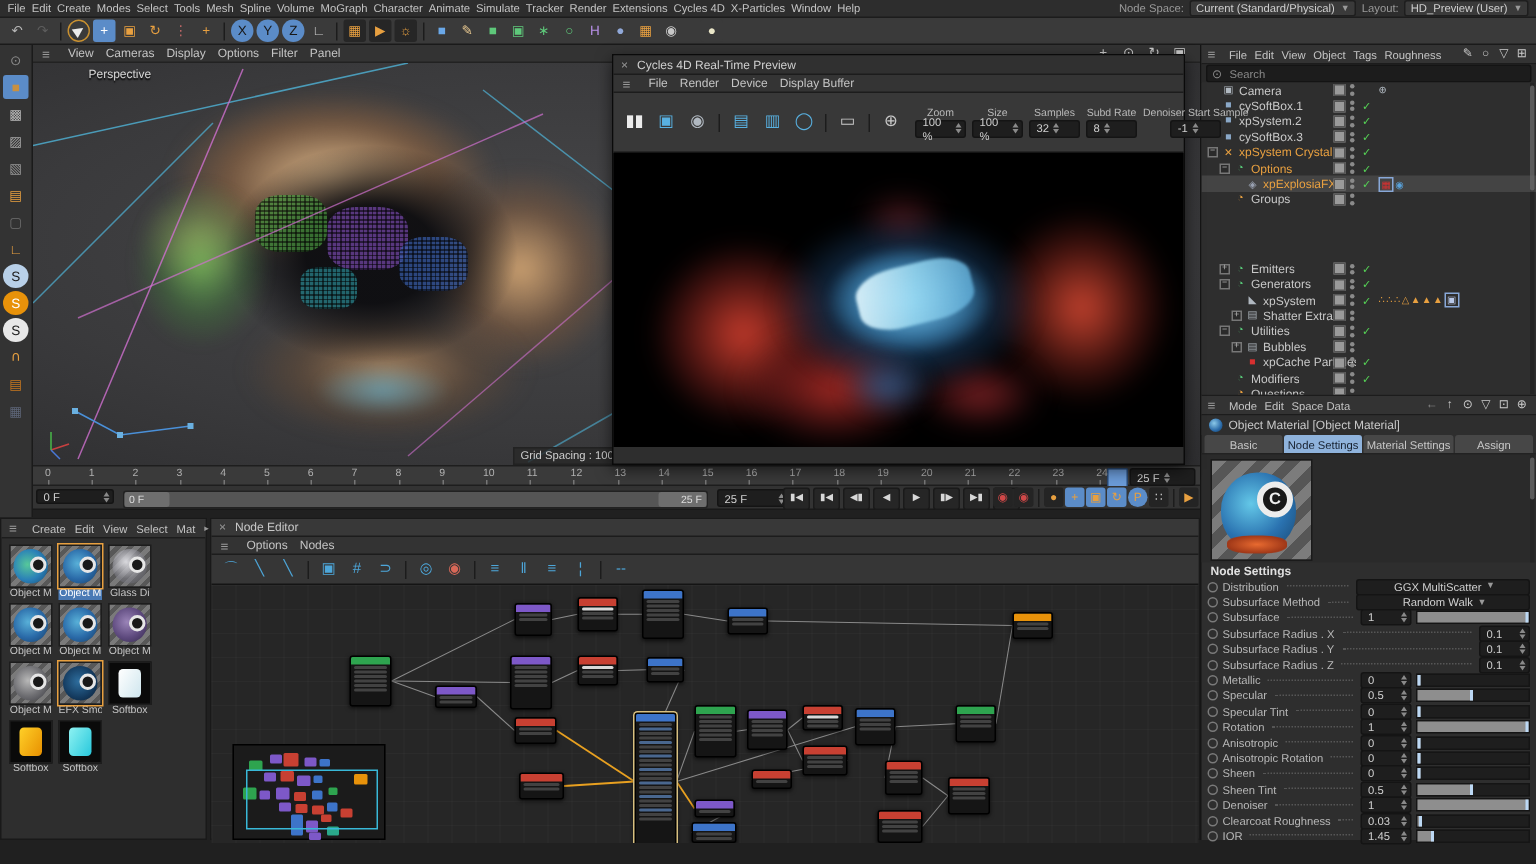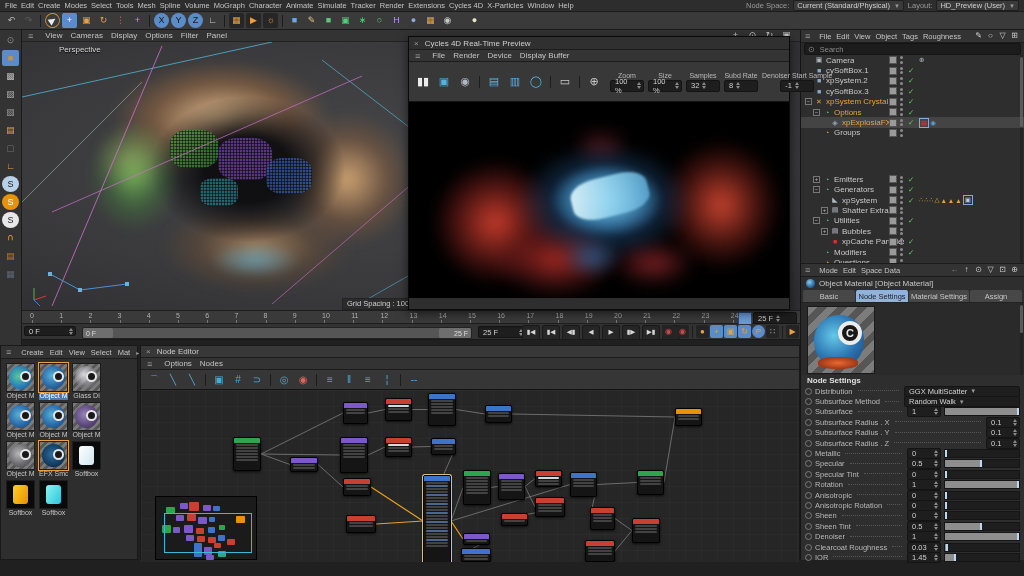--- a/index.html
+++ b/index.html
@@ -180,21 +180,21 @@
   #params{padding:0 4px;}
   .prow{height:10.4px;display:flex;align-items:center;gap:3px;font-size:7.5px;}
   .radio{width:5px;height:5px;border:1px solid #7a7a7a;border-radius:50%;flex:none;}
   .plabel{white-space:nowrap;color:#b8b8b8;}
   .leader{flex:1;border-bottom:1px dotted #565656;height:1px;margin:0 2px 2px 2px;min-width:2px;}
   .pval{width:34px;flex:none;}
   .pval .fbox{height:9px;}
   .ptrack{width:74px;height:7px;background:#1e1e1e;border:1px solid #151515;flex:none;position:relative;}
   .pfill{height:100%;background:#8e8e8e;border-right:2px solid #bcd8f4;box-sizing:border-box;}
   .pselect{flex:none;width:116px;}
-  .pselect .fbox{height:9px;justify-content:flex-start;}
+  .pselect .fbox{height:9px;justify-content:center;}
   .caret{color:#999;font-size:6px;}
   
   #statusbar{left:0;top:560px;width:1024px;height:16px;background:#2d2d2d;border-top:1px solid #1a1a1a;
              display:flex;align-items:center;gap:6px;padding:0 6px;box-sizing:border-box;font-size:8px;}
   svg{display:block;}
 </style>
 </head>
 <body>
 
 <div id="app">

